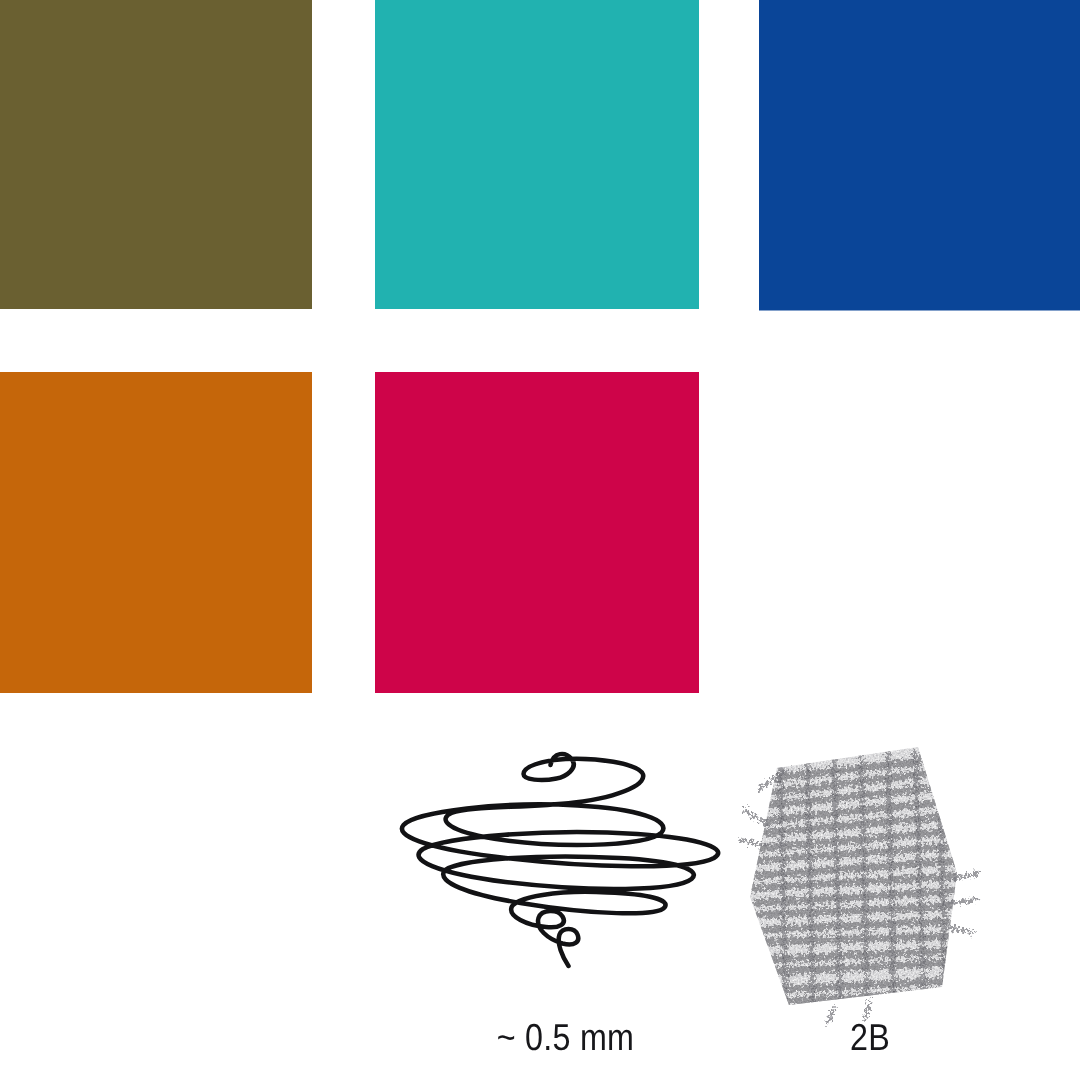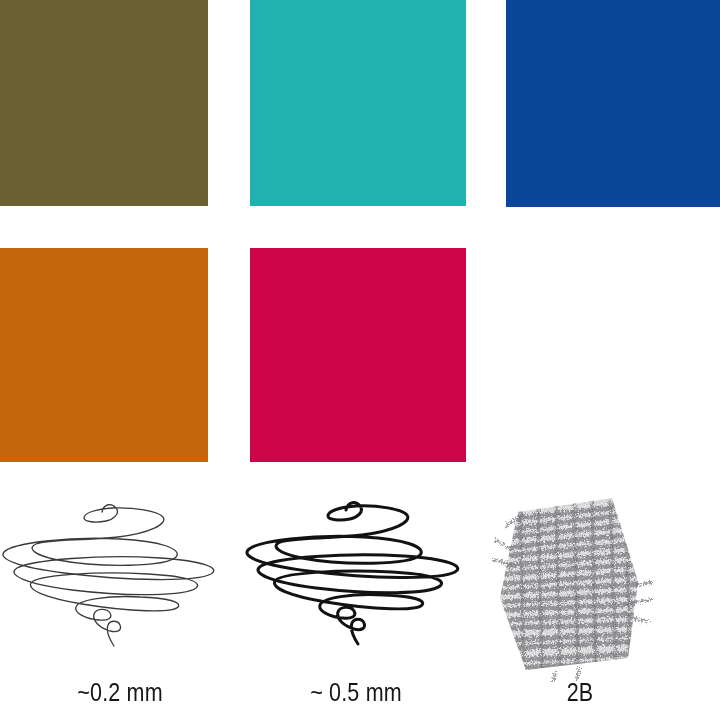--- a/index.html
+++ b/index.html
@@ -68,44 +68,22 @@
 <body>
 
 <div id="canvas" style="width: 720px; height: 720px; background: rgb(255, 255, 255);">
 
   <div class="swatch" id="sw0" style="left: 0px; top: 0px; width: 208px; height: 206px; background: rgb(106, 96, 49);"></div>
   <div class="swatch" id="sw1" style="left: 250px; top: 0px; width: 216px; height: 206px; background: rgb(33, 178, 176);"></div>
   <div class="swatch" id="sw2" style="left: 506px; top: 0px; width: 214px; height: 207px; background: rgb(10, 69, 152);"></div>
   <div class="swatch" id="sw3" style="left: 0px; top: 248px; width: 208px; height: 214px; background: rgb(197, 102, 10);"></div>
   <div class="swatch" id="sw4" style="left: 250px; top: 248px; width: 216px; height: 214px; background: rgb(206, 4, 73);"></div>
 
-  <div class="sample-cell" style="left:0px;">
-    <div class="sample-art">
-      <svg viewBox="0 0 240 195" preserveAspectRatio="none" aria-hidden="true">
-        <path id="scribble-thin" d="M102,22 C104,13 112,13 116,18 C121,24 112,30 106,31
-                 C96,33 84,32 84,28 C84,23 96,19 112,18
-                 C134,17 158,21 163,27 C168,34 150,43 118,47
-                 C84,51 49,49 36,54 C27,58 33,65 58,70
-                 C100,78 166,77 176,67 C183,59 160,51 120,49
-                 C70,46 12,53 4,62 C-2,69 18,77 64,83
-                 C128,91 196,92 211,84 C221,78 204,71 160,68
-                 C100,64 32,70 17,78 C6,85 26,94 72,100
-                 C130,107 186,106 196,98 C203,92 186,86 148,84
-                 C96,81 36,85 31,93 C27,100 46,108 82,114
-                 C130,122 173,123 178,117 C182,112 168,108 140,107
-                 C108,105 78,110 76,117 C74,123 86,129 99,130
-                 C108,131 113,128 110,123 C107,118 96,118 94,124
-                 C92,131 100,138 110,141 C118,143 122,140 120,135
-                 C118,130 110,130 108,135 C106,141 110,150 114,156" fill="none" stroke="#3a3a3c" stroke-width="1.3" stroke-linecap="round" stroke-linejoin="round"></path>
-      </svg>
-    </div>
-    <div class="sample-label">~0.2 mm</div>
-  </div>
 
-  <div class="sample-cell" style="left:236px;">
+  <div class="sample-cell" style="left:257px;">
     <div class="sample-art">
       <svg viewBox="0 0 240 195" preserveAspectRatio="none" aria-hidden="true">
         <path id="scribble-medium" d="M110,20 C112,11 120,11 124,16 C129,22 120,28 114,29
                  C104,31 92,30 92,26 C92,21 104,17 120,16
                  C142,15 166,19 171,25 C176,32 158,41 126,45
                  C92,49 57,47 44,52 C35,56 41,63 66,68
                  C108,76 174,75 184,65 C191,57 168,49 128,47
                  C78,44 20,51 12,60 C6,67 26,75 72,81
                  C136,89 204,90 219,82 C229,76 212,69 168,66
                  C108,62 40,68 25,76 C14,83 34,92 80,98

